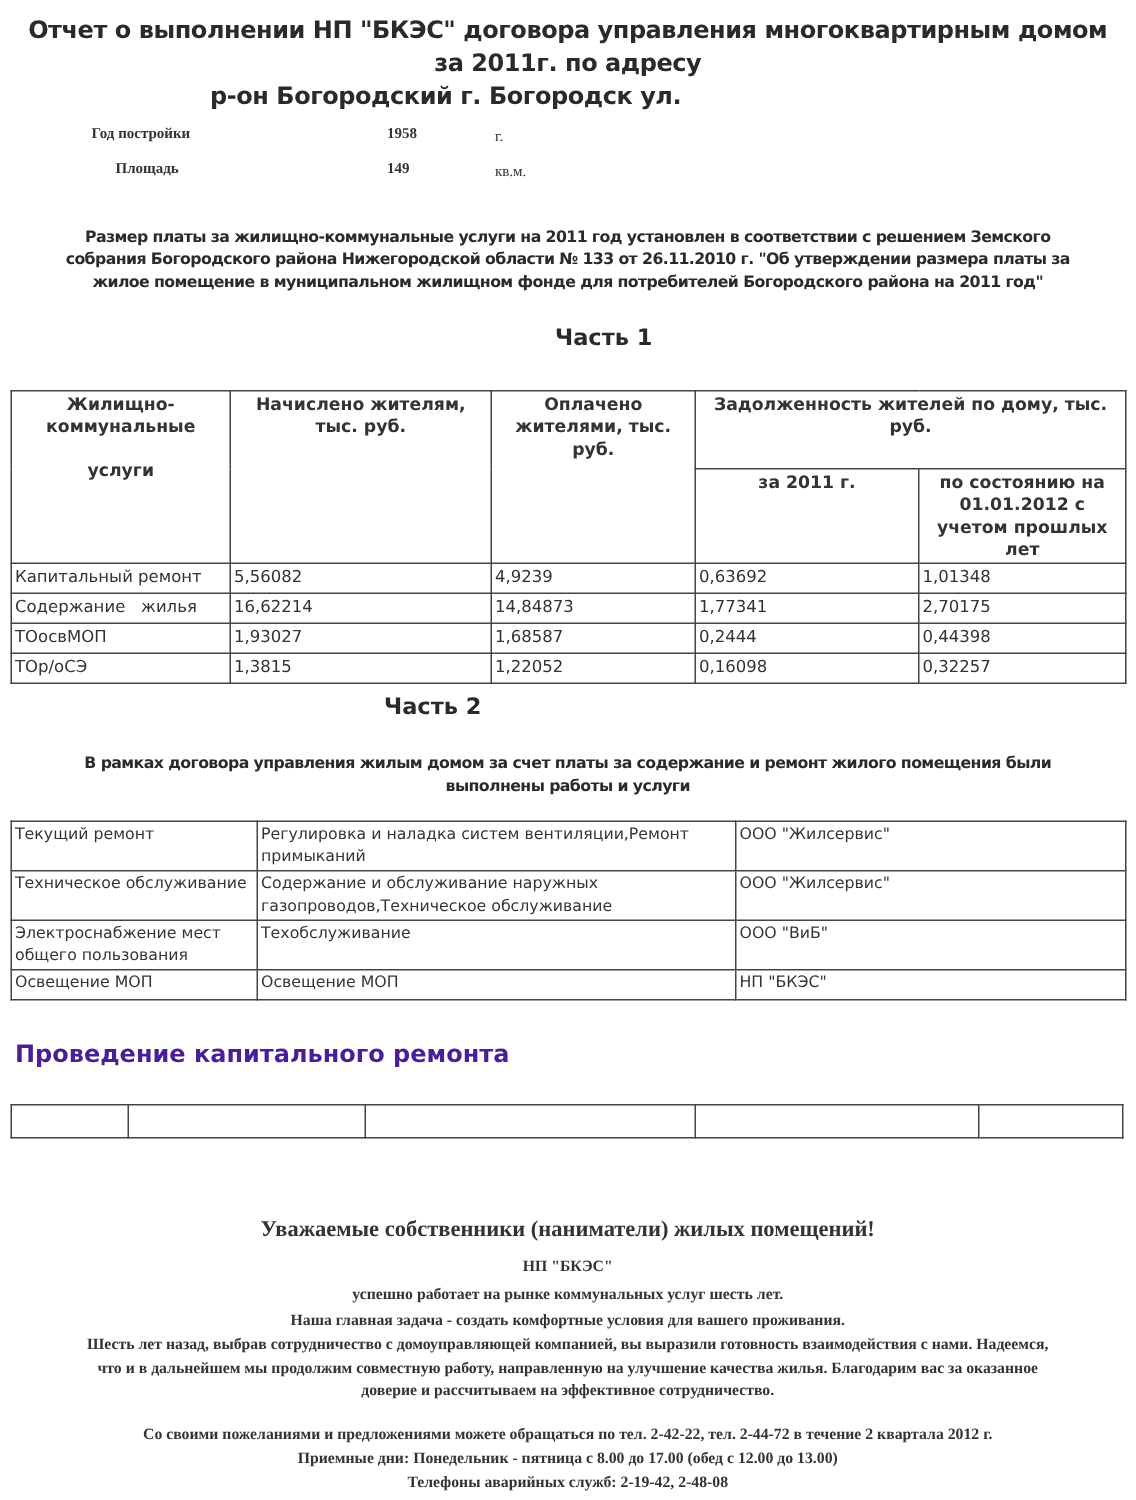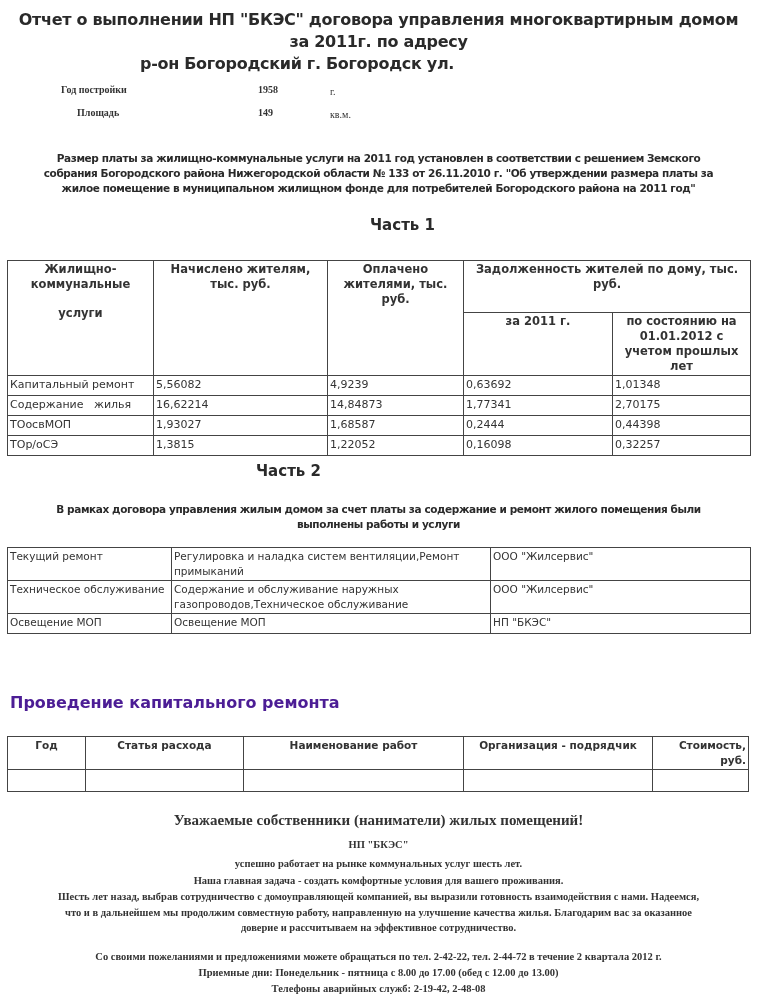--- a/index.html
+++ b/index.html
@@ -136,46 +136,44 @@
   <tr style="height:31px">
     <td>Текущий ремонт</td>
     <td>Регулировка и наладка систем вентиляции,Ремонт примыканий</td>
     <td>ООО "Жилсервис"</td>
   </tr>
   <tr style="height:30px">
     <td>Техническое обслуживание</td>
     <td>Содержание и обслуживание наружных газопроводов,Техническое обслуживание</td>
     <td>ООО "Жилсервис"</td>
   </tr>
+  <tr style="height:31px">
+    <td>Электроснабжение мест общего пользования</td>
+    <td>Техобслуживание</td>
+    <td>ООО "ВиБ"</td>
+  </tr>
   <tr style="height:20px">
     <td>Освещение МОП</td>
     <td>Освещение МОП</td>
     <td>НП "БКЭС"</td>
   </tr>
 </tbody>
   </table>
 
 <div class="abs cap-heading" style="top:693px;">Проведение капитального ремонта</div>
 
 <table class="t3" style="left:7px; top:736px; width:741px;">
   <colgroup>
     <col style="width:78px">
       <col style="width:158px">
       <col style="width:220px">
       <col style="width:189px">
       <col style="width:96px">
   </colgroup>
   <tbody>
-      <tr style="height:31px">
-    <th>Год</th>
-    <th>Статья расхода</th>
-    <th>Наименование работ</th>
-    <th>Организация - подрядчик</th>
-    <th style="text-align:right;">Стоимость, руб.</th>
-  </tr>
   <tr style="height:22px">
     <td></td>
     <td></td>
     <td></td>
     <td></td>
     <td></td>
   </tr>
 </tbody>
   </table>
 

